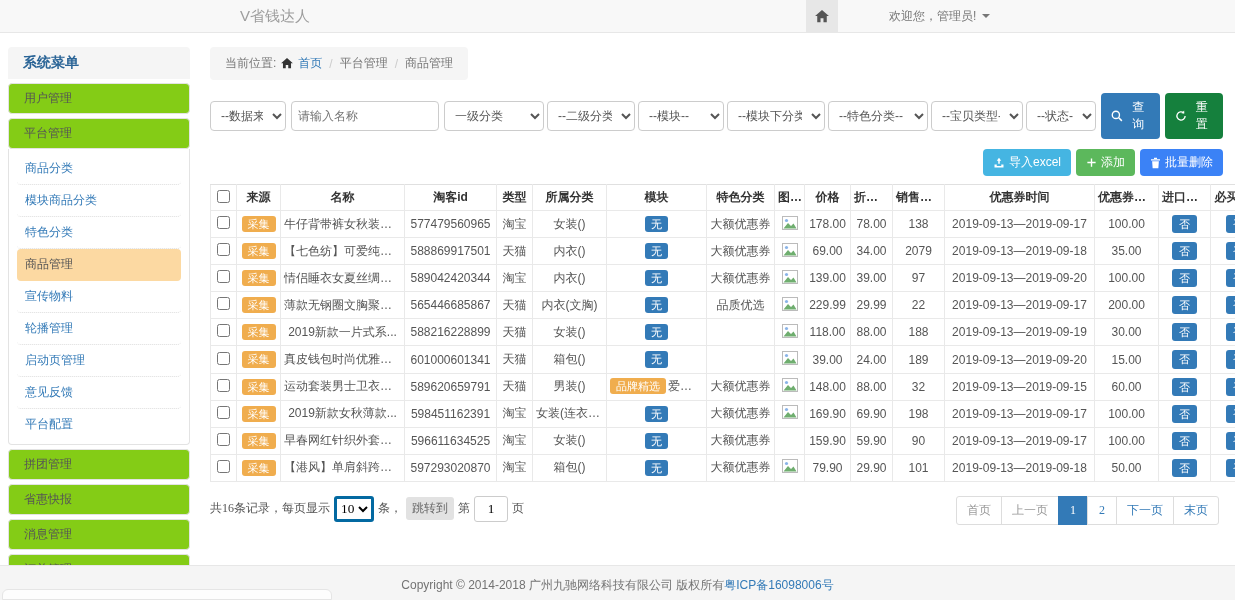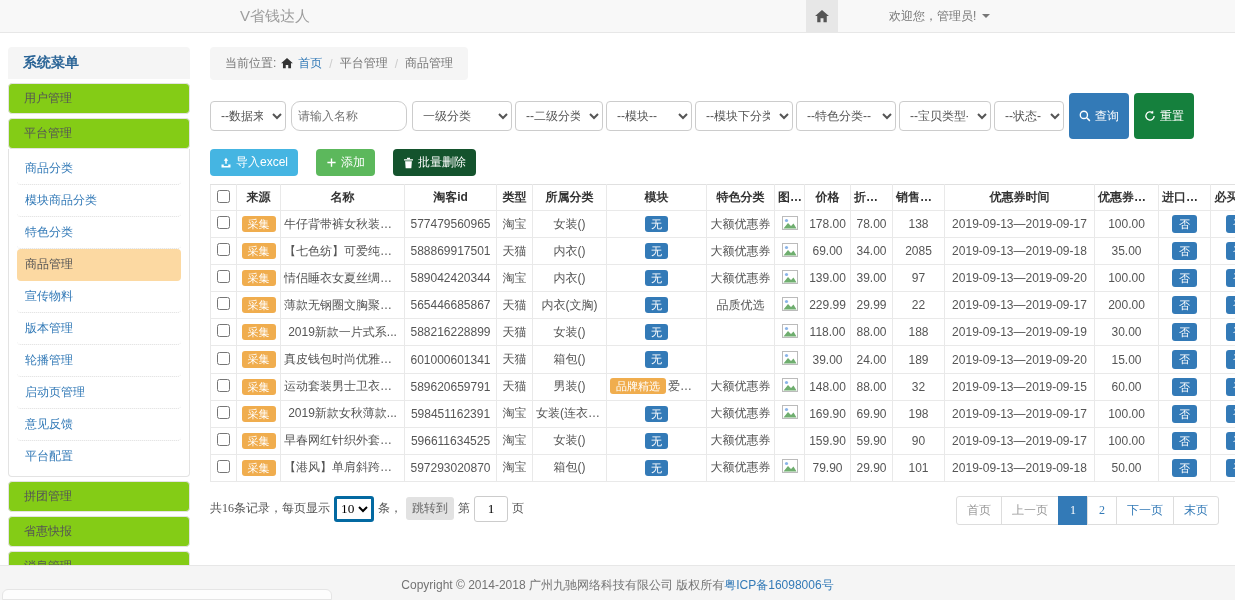--- a/index.html
+++ b/index.html
@@ -37,32 +37,32 @@
   .main { flex:1; margin:0 12px 0 20px; min-width:0; }
   .breadcrumb { display:inline-flex; align-items:center; gap:5px; background:#f5f5f5;
     border-radius:4px; padding:8px 15px; color:#777; }
   .breadcrumb a { color:#337ab7; text-decoration:none; cursor:pointer; }
   .breadcrumb .sep { color:#ccc; padding:0 2px; }
 
   
   .filters { display:flex; gap:5px; margin-top:13px; align-items:center; flex-wrap:nowrap; }
   .filters select, .filters input[type=text] { height:30px; border:1px solid #ccc; border-radius:4px;
     background:#fff; color:#555; font-size:12px; padding:0 6px; font-family:inherit; }
-  .filters input[type=text] { width:116px;border-radius:9px; }
+  .filters input[type=text] { width:148px; }
   .btn { border:none; border-radius:4px; color:#fff; font-size:12px; padding:0 10px; height:46px;
     display:inline-flex; align-items:center; gap:4px; cursor:pointer; font-family:inherit; }
   .btn-query { background:#337ab7; }
   .btn-reset { background:#15803d; }
 
   
-  .actions { display:flex; gap:18px; margin-top:10px; }
+  .actions { display:flex; justify-content:flex-end; gap:5px; margin-top:10px; }
   .actions .btn { height:27px; }
   .btn-import { background:#45b5e2; }
   .btn-add { background:#5cb85c; }
-  .btn-batchdel { background:#14532d;font-family:Liberation Serif, serif; }
+  .btn-batchdel { background:#3b82f6;font-family:Liberation Serif, serif; }
 
   
   table.grid { width:100%; border-collapse:collapse; table-layout:fixed; margin-top:8px; }
   .grid th, .grid td { border:1px solid #e9e9e9; text-align:center; padding:4px 3px;
     font-size:12px; color:#555; overflow:hidden; white-space:nowrap; text-overflow:ellipsis; }
   .grid th { color:#333; font-weight:bold; border-top:1px solid #e0e0e0; }
   .grid tr { height:26px; }
   .tag { display:inline-block; color:#fff; border-radius:3px; padding:2px 6px; font-size:11px; line-height:1.1; }
   .tag-orange { background:#f0ad4e; }
   .tag-blue { background:#337ab7; }
@@ -119,21 +119,20 @@
     <div class="sidebar-title">系统菜单</div>
     <div id="sidebar-groups">
         <div class="side-header">用户管理</div>
         <div class="side-header">平台管理</div>
         <div class="side-body">
           <a class="side-link">商品分类</a>
           <a class="side-link">模块商品分类</a>
           <a class="side-link">特色分类</a>
           <a class="side-link active">商品管理</a>
           <a class="side-link">宣传物料</a>
-          <a class="side-link">版本管理</a>
           <a class="side-link">轮播管理</a>
           <a class="side-link">启动页管理</a>
           <a class="side-link">意见反馈</a>
           <a class="side-link">平台配置</a>
         </div>
         <div class="side-header">拼团管理</div>
         <div class="side-header">省惠快报</div>
         <div class="side-header">消息管理</div>
         <div class="side-header">订单管理</div>
       </div>
@@ -287,21 +286,21 @@
             <td>内衣()</td>
             <td><span class="tag tag-blue">无</span></td>
             <td>大额优惠券</td>
             <td><span style="display: inline-block;"><svg width="16" height="14" viewBox="0 0 16 14">
                   <rect x="0.5" y="0.5" width="15" height="13" fill="#fff" stroke="#bbb"></rect>
                   <circle cx="4.5" cy="4.5" r="1.6" fill="#8ab4e8"></circle>
                   <path d="M1.5 12.5 L6 7 L9 10 L11.5 7.5 L14.5 12.5 Z" fill="#6fae6f"></path>
                 </svg></span></td>
             <td>69.00</td>
             <td>34.00</td>
-            <td>2085</td>
+            <td>2079</td>
             <td>2019-09-13—2019-09-18</td>
             <td>35.00</td>
             <td><button class="mini-btn mini-blue">否</button></td>
             <td><button class="mini-btn mini-blue">否</button></td>
           </tr>
           <tr>
             <td><input type="checkbox" style=""></td>
             <td><span class="tag tag-orange">采集</span></td>
             <td>情侣睡衣女夏丝绸男士...</td>
             <td>589042420344</td>

